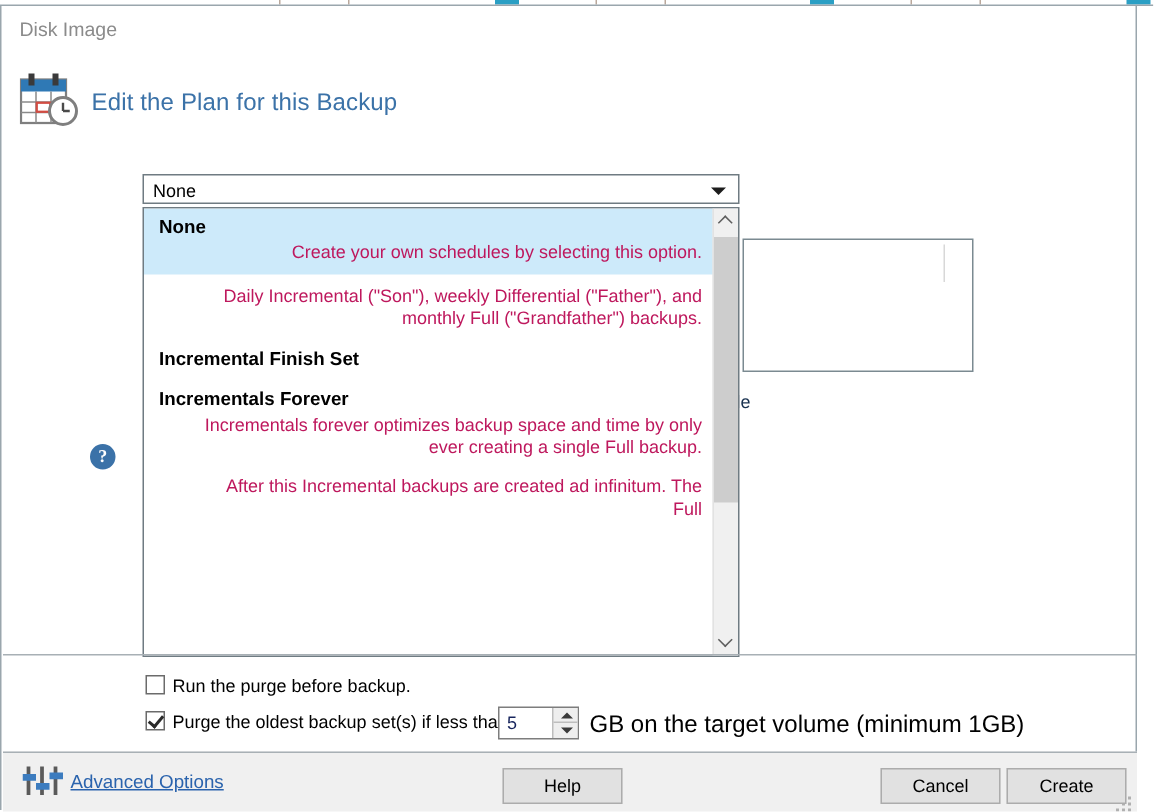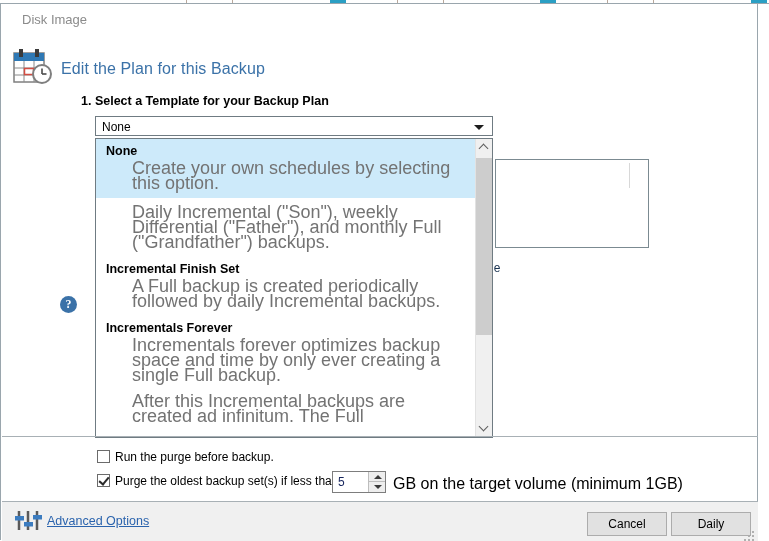--- a/index.html
+++ b/index.html
@@ -48,21 +48,21 @@
     border-left: 1px solid #9aa6ad;
     border-right: 1px solid #9aa6ad;
     background: #ffffff;
   }
 
   .titlebar {
     position: absolute; left: 1px; top: 5px;
     width: 300px; height: 22px;
     color: #8b8b8b;
     font-size: 13px;
-    padding-left: 20px;
+    padding-left: 11px;
     line-height: 22px;
   }
 
   
   .header-icon {
     position: absolute; left: 12px; top: 44px;
     width: 42px; height: 38px;
   }
 
   .header-title {
@@ -151,23 +151,24 @@
   .dd-item.selected { background: #cdeafa; }
   .dd-item .name {
     font-weight: bold;
     font-size: 12.5px;
     color: #000;
     line-height: 15px;
   }
   .dd-item .desc {
     margin-left: 26px;
     margin-top: 2px;
-    font-size: 18px;
-    color: #737373;
+    font-size: 12px;
+    color: #be185d;
     line-height: 15px;
+    text-align: right;
   }
 
   
   .dd-scroll {
     position: absolute; right: 0; top: 0;
     width: 17px; height: 298px;
     background: #f0f0f0;
     border-left: 1px solid #e2e2e2;
   }
   .dd-scroll .btn {
@@ -325,21 +326,20 @@
           <line x1="21" y1="13" x2="21" y2="34"></line>
         </g>
         <rect x="11.5" y="20.5" width="9" height="6" fill="none" stroke="#d24c42" stroke-width="1.5"></rect>
         <circle cx="29" cy="26" r="9" fill="#ffffff" stroke="#7f7f7f" stroke-width="2"></circle>
         <line x1="29" y1="26" x2="29" y2="20.5" stroke="#4a4a4a" stroke-width="1.6"></line>
         <line x1="29" y1="26" x2="33.5" y2="26" stroke="#4a4a4a" stroke-width="1.6"></line>
       </svg>
     </div>
 
     <div class="header-title">Edit the Plan for this Backup</div>
-    <div class="step-title">1. Select a Template for your Backup Plan</div>
 
     <div class="right-box">
       <div class="divider"></div>
     </div>
     <div class="right-fragment">le</div>
 
     <div class="help-icon">?</div>
 
     <div class="combo">
       <div class="value">None</div>
@@ -354,21 +354,20 @@
           <div class="desc">Create your own schedules by selecting this option.</div>
         </div>
 
         <div class="dd-item">
           <div class="desc">Daily Incremental ("Son"), weekly Differential ("Father"), and monthly Full ("Grandfather") backups.</div>
         </div>
 
 
         <div class="dd-item">
           <div class="name">Incremental Finish Set</div>
-          <div class="desc">A Full backup is created periodically followed by daily Incremental backups.</div>
         </div>
 
         <div class="dd-item">
           <div class="name">Incrementals Forever</div>
           <div class="desc">Incrementals forever optimizes backup space and time by only ever creating a single Full backup.</div>
           <div class="desc" style="margin-top:11px">After this Incremental backups are created ad infinitum. The Full</div>
         </div>
 
       </div>
 
@@ -428,17 +427,18 @@
       <div class="grip">
         <i style="left:8px; top:0"></i>
         <i style="left:4px; top:4px"></i>
           <i style="left:8px; top:4px"></i>
         <i style="left:0px; top:8px"></i>
           <i style="left:4px; top:8px"></i>
           <i style="left:8px; top:8px"></i>
       </div>
     </div>
 
+    <div class="btn-std" style="left:334px">Help</div>
     <div class="btn-std" style="left:586px">Cancel</div>
-    <div class="btn-std" style="left:670px">Daily</div>
+    <div class="btn-std" style="left:670px">Create</div>
 
   </div>
 </div>
 
 </body></html>

